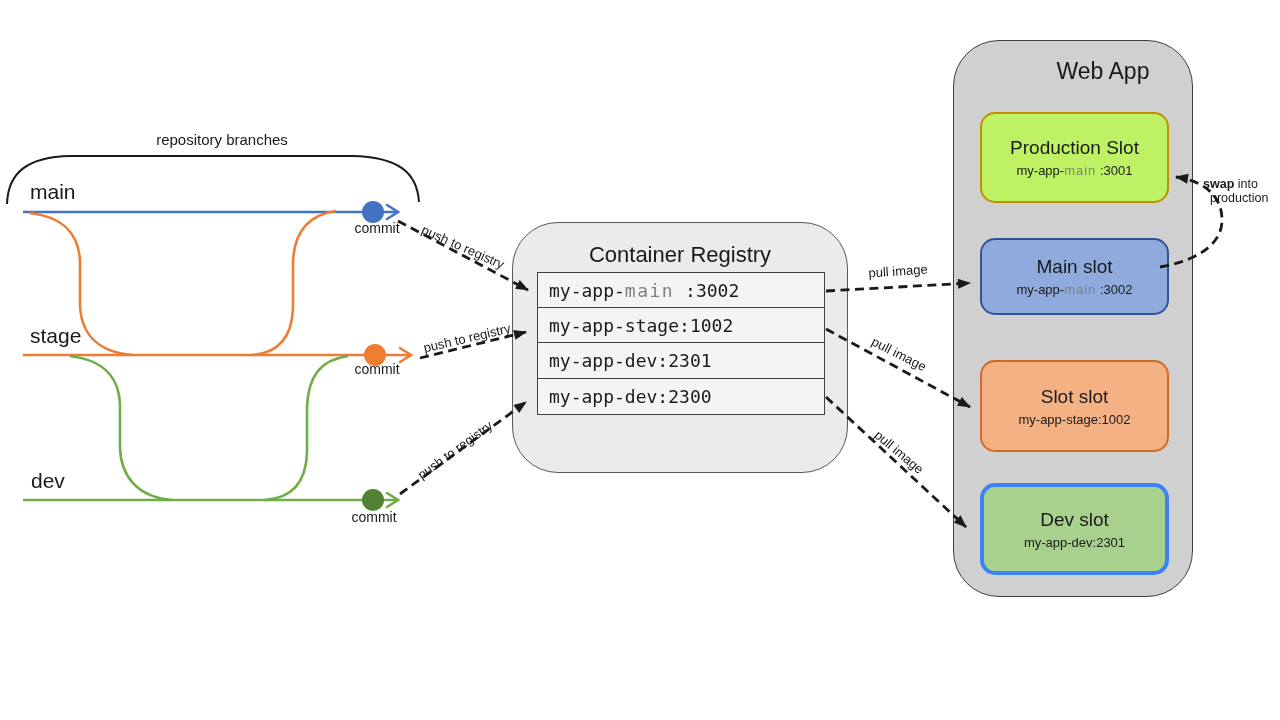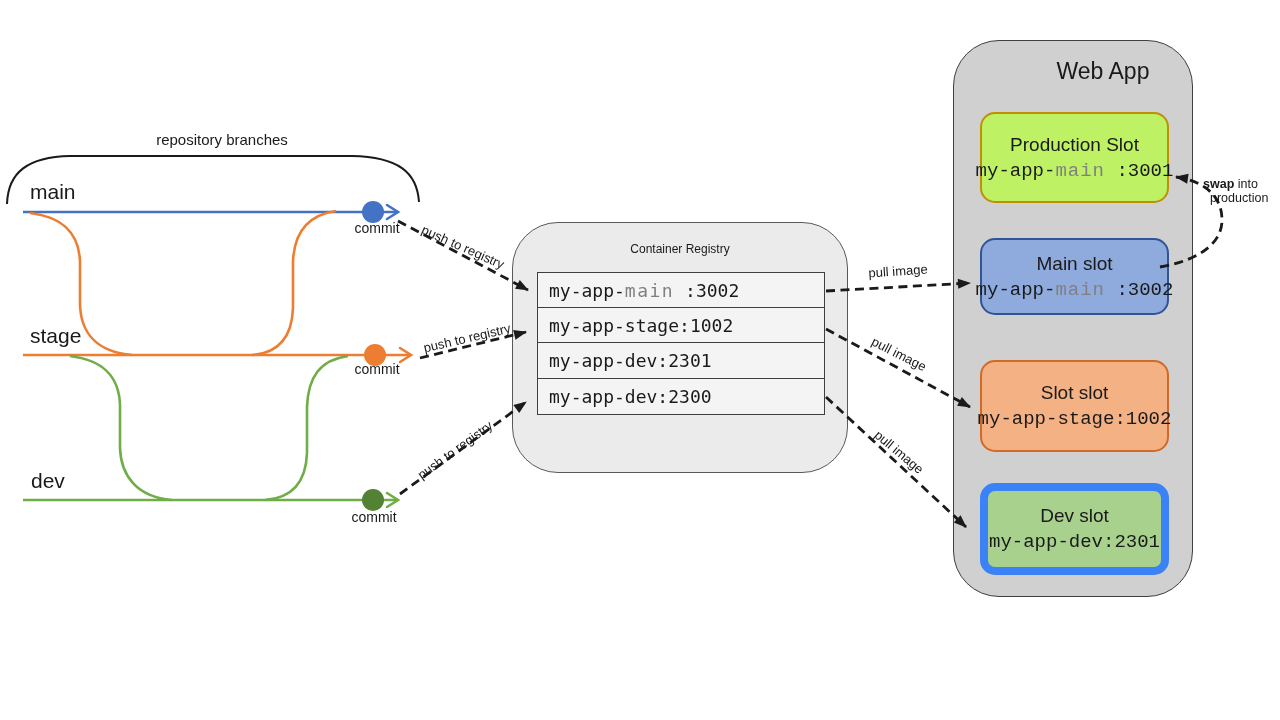--- a/index.html
+++ b/index.html
@@ -13,43 +13,43 @@
   .branch-name{position:absolute;font-size:21px;}
   .commit-label{position:absolute;transform:translate(-50%,-50%);font-size:14px;}
   .flow-label{position:absolute;font-size:13px;white-space:nowrap;
               transform:translate(-50%,-50%) rotate(var(--r,0deg));z-index:6;}
 
   
   .registry{position:absolute;left:512px;top:222px;width:336px;height:251px;
             background:#ebebeb;border:1.6px solid #595959;border-radius:46px;
             box-sizing:border-box;z-index:1;}
   .registry-title{position:absolute;left:512px;top:242px;width:336px;text-align:center;
-                  font-size:12px;z-index:2;}
+                  font-size:22px;z-index:2;}
   .reg-table{position:absolute;left:537px;top:272px;width:288px;
              border:1.6px solid #3f3f3f;box-sizing:border-box;z-index:2;}
   .reg-row{height:35.2px;background:#f4f4f4;border-bottom:1.6px solid #3f3f3f;
            box-sizing:border-box;display:flex;align-items:center;padding-left:11px;
            font-family:"DejaVu Sans Mono",monospace;font-size:18px;white-space:pre;}
   .reg-row:last-child{border-bottom:none;}
 
   
   .webapp{position:absolute;left:953px;top:40px;width:240px;height:557px;
           background:#d1d0d0;border:1.6px solid #3f3f3f;border-radius:46px;
           box-sizing:border-box;z-index:1;}
   .webapp-title{position:absolute;left:983px;top:58px;width:240px;text-align:center;
                 font-size:23px;z-index:2;}
   .slot{position:absolute;left:980px;width:189px;border-radius:15px;box-sizing:border-box;
         display:flex;flex-direction:column;align-items:center;justify-content:center;
         gap:4px;z-index:2;}
   .slot-title{font-size:19px;}
-  .slot-code{font-family:Liberation Mono, monospace;font-size:19px;white-space:pre;text-align:center;}
+  .slot-code{font-family:Liberation Sans, sans-serif;font-size:13px;white-space:pre;text-align:center;}
   .slot-prod{top:112px;height:91px;background:#bef264;border:2px solid #bf9000;}
   .slot-main{top:238px;height:77px;background:#8faadc;border:2px solid #2f5597;}
   .slot-stage{top:360px;height:92px;background:#f4b183;border:2px solid #d26a27;}
-  .slot-dev{top:483px;height:92px;background:#a9d18e;border:8px solid #3b82f6;}
+  .slot-dev{top:483px;height:92px;background:#a9d18e;border:4px solid #3b82f6;}
 
   .gray-hl{color:#808080;letter-spacing:1.5px;}
   .slot-code .gray-hl{letter-spacing:1px;}
 
   
   .swap-label{position:absolute;left:1203px;top:177px;font-size:12.5px;line-height:1.15;z-index:6;}
   .swap-label .b{font-weight:bold;margin-top:21px;}
   .swap-label .l2{padding-left:7px;}
 </style>
 </head>

